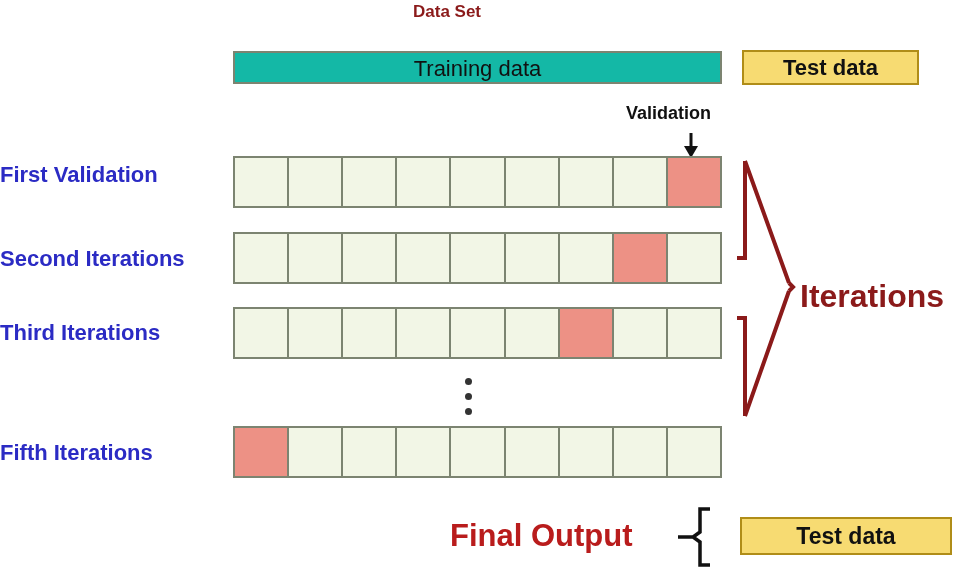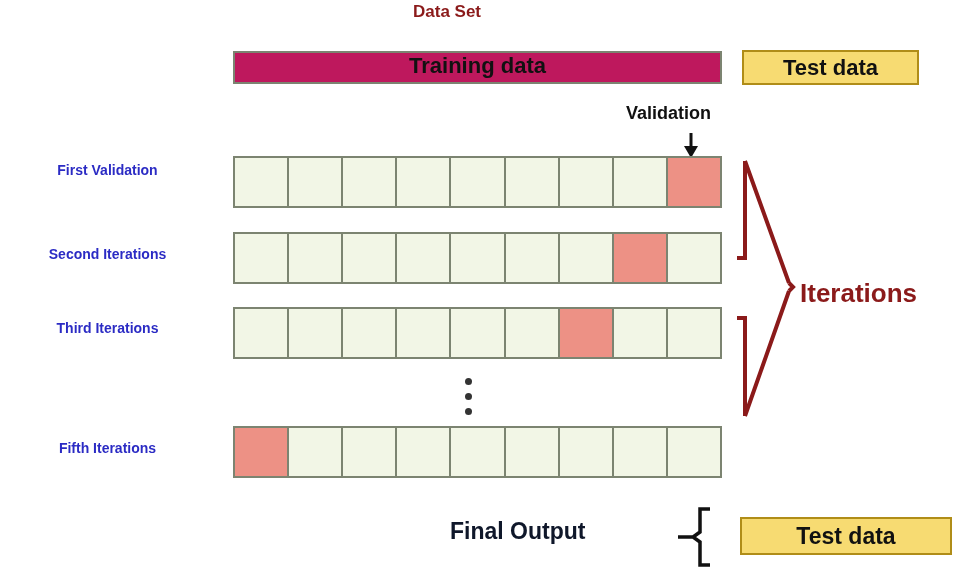--- a/index.html
+++ b/index.html
@@ -23,28 +23,28 @@
     color: #8B1A1A;
   }
 
   
   .training-bar {
     position: absolute;
     left: 233px;
     top: 51px;
     width: 489px;
     height: 33px;
-    background: #be185d;
+    background: #14b8a6;
     border: 2px solid #7C8471;
     box-sizing: border-box;
     display: flex;
-    align-items: flex-start;
+    align-items: flex-end;
     justify-content: center;
     font-size: 22px;
-    font-weight: bold;
+    font-weight: normal;
     color: #111111;
   }
   .test-bar-top {
     position: absolute;
     left: 742px;
     top: 50px;
     width: 177px;
     height: 35px;
     background: #F7DB72;
     border: 2px solid #B08D18;
@@ -73,22 +73,22 @@
     top: 133px;
     width: 22px;
     height: 26px;
   }
 
   
   .row-label {
     position: absolute;
     right: 0;
     width: 215px;
-    text-align: center;
-    font-size: 14px;
+    text-align: left;
+    font-size: 22px;
     font-weight: bold;
     color: #2B2BC4;
     white-space: nowrap;
     margin-left: 15px;
   }
   .label-wrap { position: absolute; left: 0; width: 215px; }
 
   
   .grid-row {
     position: absolute;
@@ -133,34 +133,34 @@
     position: absolute;
     left: 737px;
     top: 158px;
     width: 62px;
     height: 262px;
   }
   .iterations-label {
     position: absolute;
     left: 800px;
     top: 278px;
-    font-size: 26px;
+    font-size: 32px;
     font-weight: bold;
     color: #8B1A1A;
     white-space: nowrap;
   }
 
   
   .final-output-label {
     position: absolute;
     left: 450px;
     top: 518px;
-    font-size: 23px;
-    font-weight: bold;
-    color: #0f172a;
+    font-size: 31px;
+    font-weight: bold;
+    color: #b91c1c;
     white-space: nowrap;
   }
   .final-brace {
     position: absolute;
     left: 676px;
     top: 506px;
     width: 40px;
     height: 62px;
   }
   .test-bar-bottom {

